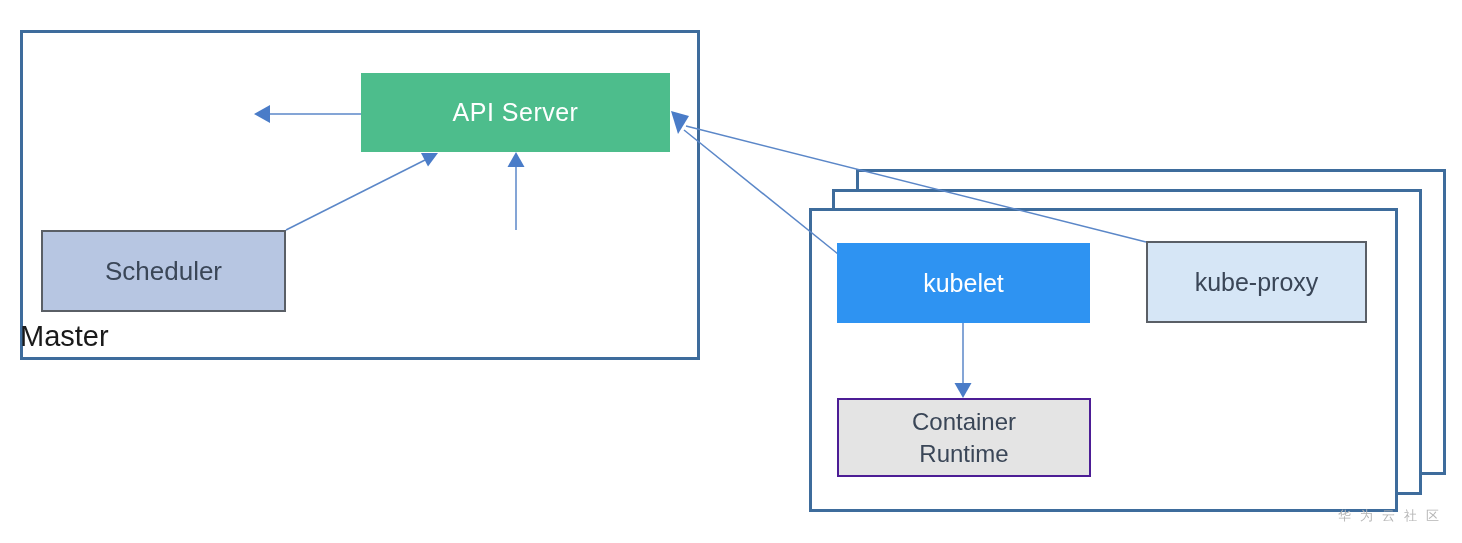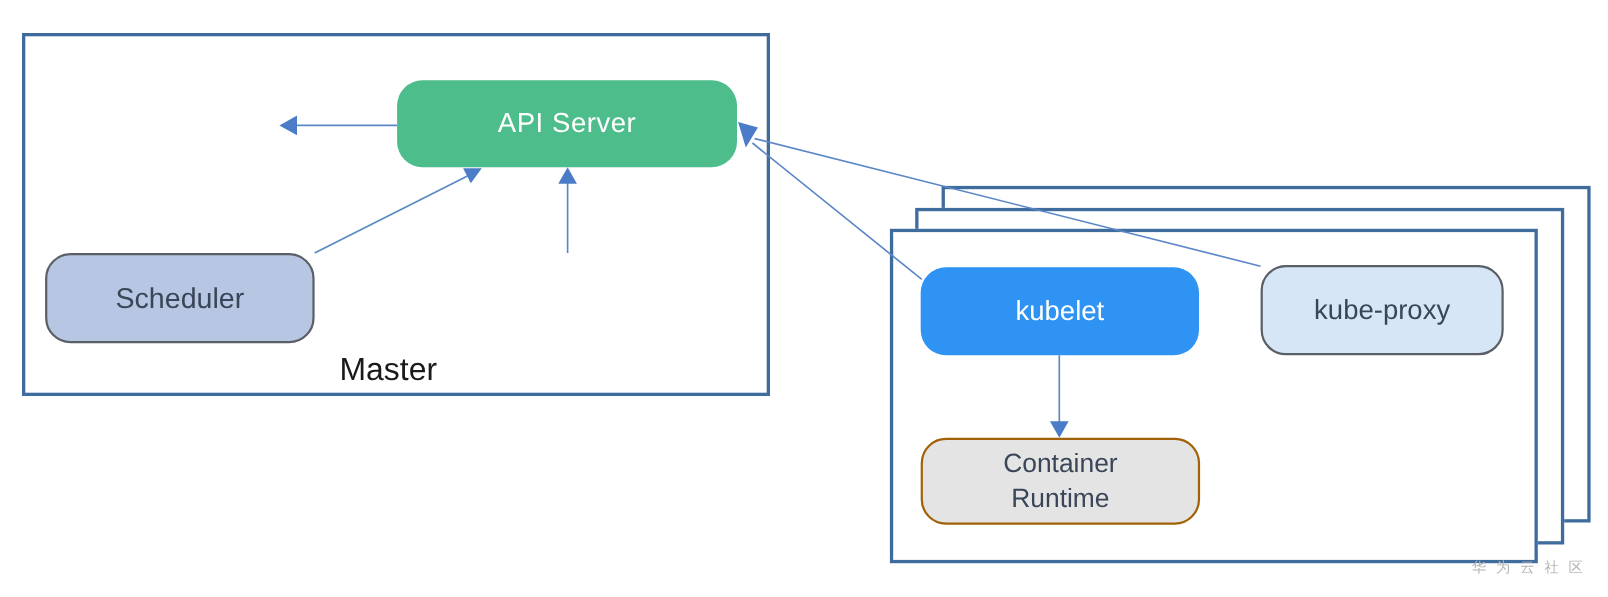--- a/index.html
+++ b/index.html
@@ -17,41 +17,41 @@
   .node-box-front{left:809px;top:208px;width:589px;height:304px;}
 
   
   .arrows{position:absolute;left:0;top:0;width:1462px;height:543px;z-index:2;pointer-events:none;}
   .arrows line{stroke:#5b87c8;stroke-width:1.5;}
   .arrows polygon{fill:#4a7cc8;}
 
   
   .comp{
     position:absolute;box-sizing:border-box;z-index:3;
-    display:flex;align-items:center;justify-content:center;text-align:center;border-radius:23px;
+    display:flex;align-items:center;justify-content:center;text-align:center;
   }
   .api-server{left:361px;top:73px;width:309px;height:79px;background:#4dbd8c;color:#ffffff;font-size:25px;letter-spacing:.5px;}
   .scheduler{left:41px;top:230px;width:245px;height:82px;background:#b7c6e2;border:2px solid #5a5f66;color:#3a4657;font-size:26px;}
   .controller-manager{left:360px;top:230px;width:310px;height:78px;background:#d7e6f7;border:2px solid #5a5f66;color:#3a4657;font-size:23px;}
   .kubelet{left:837px;top:243px;width:253px;height:80px;background:#2e93f2;color:#ffffff;font-size:25px;}
   .kube-proxy{left:1146px;top:241px;width:221px;height:82px;background:#d6e6f6;border:2px solid #5a5f66;color:#3a4657;font-size:25px;}
-  .container-runtime{left:837px;top:398px;width:254px;height:79px;background:#e4e4e4;border:2px solid #a16207;color:#3a4657;font-size:24px;line-height:1.3;}
+  .container-runtime{left:837px;top:398px;width:254px;height:79px;background:#e4e4e4;border:2px solid #4c1d95;color:#3a4657;font-size:24px;line-height:1.3;}
   .container-runtime .wrap{width:160px;margin:0 auto;}
 
   
   .etcd{position:absolute;left:52px;top:64px;width:204px;height:96px;z-index:3;}
   .etcd svg{position:absolute;left:0;top:0;}
   .etcd .etcd-label{
     position:absolute;left:0;top:0;width:100%;height:100%;
     display:flex;align-items:center;justify-content:center;
     padding-top:10px;box-sizing:border-box;color:#111111;font-size:27px;
   }
 
   
-  .group-label{position:absolute;z-index:3;color:#1a1a1a;font-size:29px;text-align:center;}
+  .group-label{position:absolute;z-index:3;color:#1a1a1a;font-size:29px;text-align:left;}
   .master-label{left:20px;top:320px;width:666px;}
   .node-label{left:809px;top:472px;width:572px;}
 
   
   .watermark{
     position:absolute;left:1338px;top:507px;z-index:4;
     color:#b5b5b5;font-size:13px;letter-spacing:9px;white-space:nowrap;
   }
 </style>
 </head>

